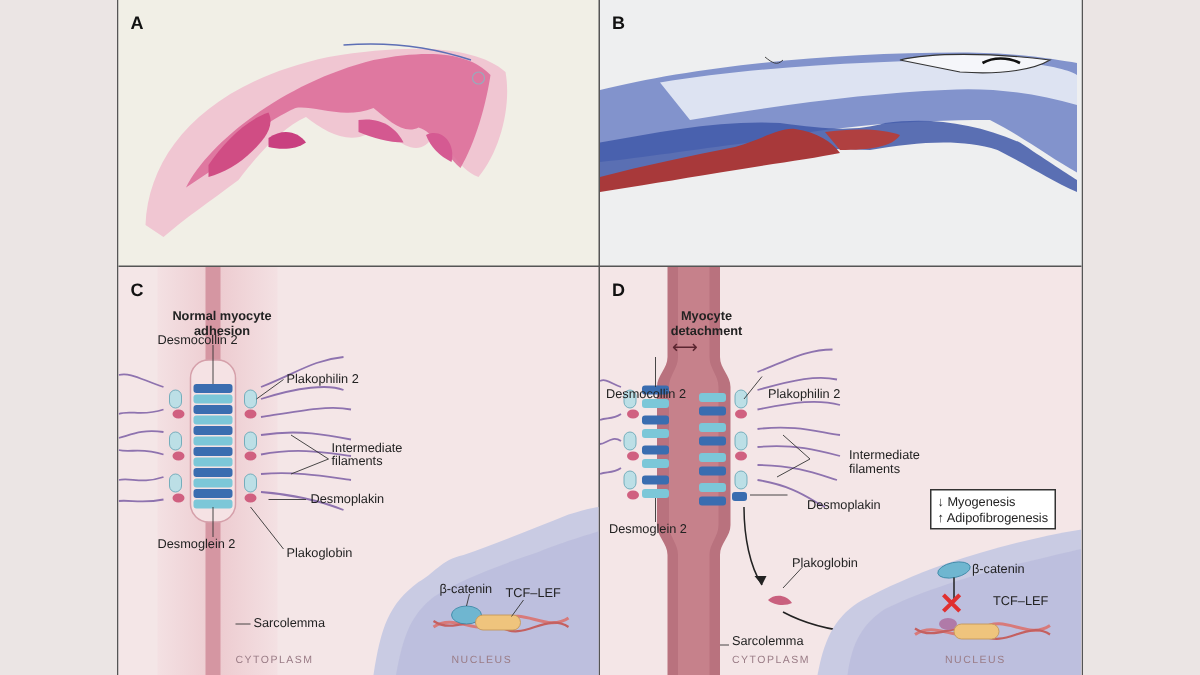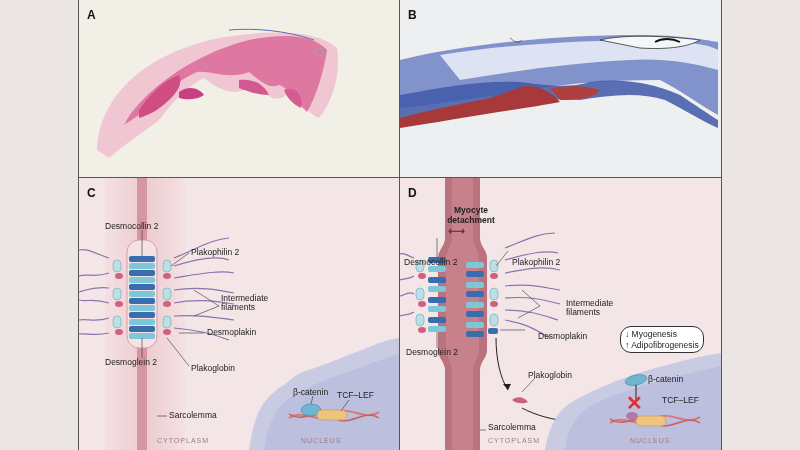--- a/index.html
+++ b/index.html
@@ -125,20 +125,24 @@
       <path d="M170,272 C175,240 180,225 200,210 C210,205 215,195 230,192 C250,185 275,175 300,165 C310,162 318,160 321,160 L321,272 Z" fill="#c9cbe3"></path>
       <path d="M185,272 C190,245 195,232 210,220 C225,210 250,200 280,190 C300,182 315,178 321,176 L321,272 Z" fill="#b5b8da" opacity="0.6"></path>
       <path d="M210,240 C225,230 240,248 255,236 C270,226 285,244 300,234" stroke="#d87a7a" stroke-width="2" fill="none"></path>
       <path d="M210,236 C225,246 240,228 255,240 C270,250 285,230 300,240" stroke="#c46060" stroke-width="1.5" fill="none"></path>
       <ellipse cx="232" cy="232" rx="10" ry="6" fill="#6fb6d0" stroke="#3e8aa8" stroke-width="0.6"></ellipse>
       <rect x="238" y="232" width="30" height="10" rx="5" fill="#efc47d" stroke="#c4975a" stroke-width="0.6"></rect>
       <line x1="232" y1="226" x2="234" y2="218" stroke="#333" stroke-width="0.6"></line>
       <line x1="262" y1="233" x2="270" y2="222" stroke="#333" stroke-width="0.6"></line>
     </svg>
 
+    <div class="title" style="left:24px; top:28px; width:90px;">
+      <div>Normal myocyte</div>
+      <div>adhesion</div>
+    </div>
     <span class="lbl" style="left:26px; top:44px;">Desmocollin 2</span>
     <span class="lbl" style="left:112px; top:70px;">Plakophilin 2</span>
     <span class="lbl" style="left:142px; top:116px;">
       <span>Intermediate</span><br>
       <span>filaments</span>
     </span>
     <span class="lbl" style="left:128px; top:150px;">Desmoplakin</span>
     <span class="lbl" style="left:26px; top:180px;">Desmoglein 2</span>
     <span class="lbl" style="left:112px; top:186px;">Plakoglobin</span>
     <span class="lbl" style="left:90px; top:233px;">Sarcolemma</span>
@@ -238,20 +242,20 @@
       <span>Intermediate</span><br>
       <span>filaments</span>
     </span>
     <span class="lbl" style="left:138px; top:154px;">Desmoplakin</span>
     <span class="lbl" style="left:6px; top:170px;">Desmoglein 2</span>
     <span class="lbl" style="left:128px; top:193px;">Plakoglobin</span>
     <span class="lbl" style="left:88px; top:245px;">Sarcolemma</span>
     <span class="lbl" style="left:248px; top:197px;">β-catenin</span>
     <span class="lbl" style="left:262px; top:218px;">TCF–LEF</span>
     <span class="lbl" style="left:226px; top:214px; font-size:20px; font-weight:bold; color:#e03030;">✕</span>
-    <div class="box" style="left:220px; top:148px;border-radius:11px;">
+    <div class="box" style="left:220px; top:148px;">
       <div>↓ Myogenesis</div>
       <div>↑ Adipofibrogenesis</div>
     </div>
     <span class="region" style="left:88px; top:259px;">CYTOPLASM</span>
     <span class="region" style="left:230px; top:259px;">NUCLEUS</span>
   </div>
 </div>
 
 </body></html>

